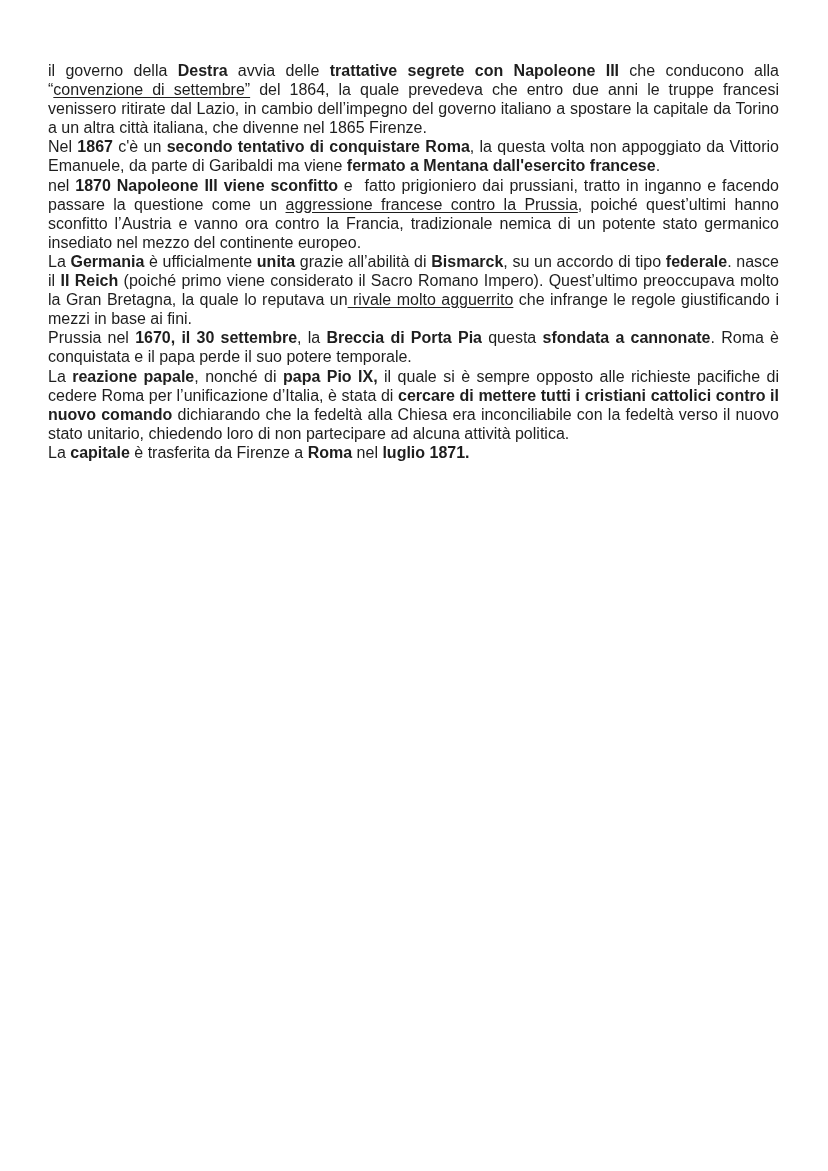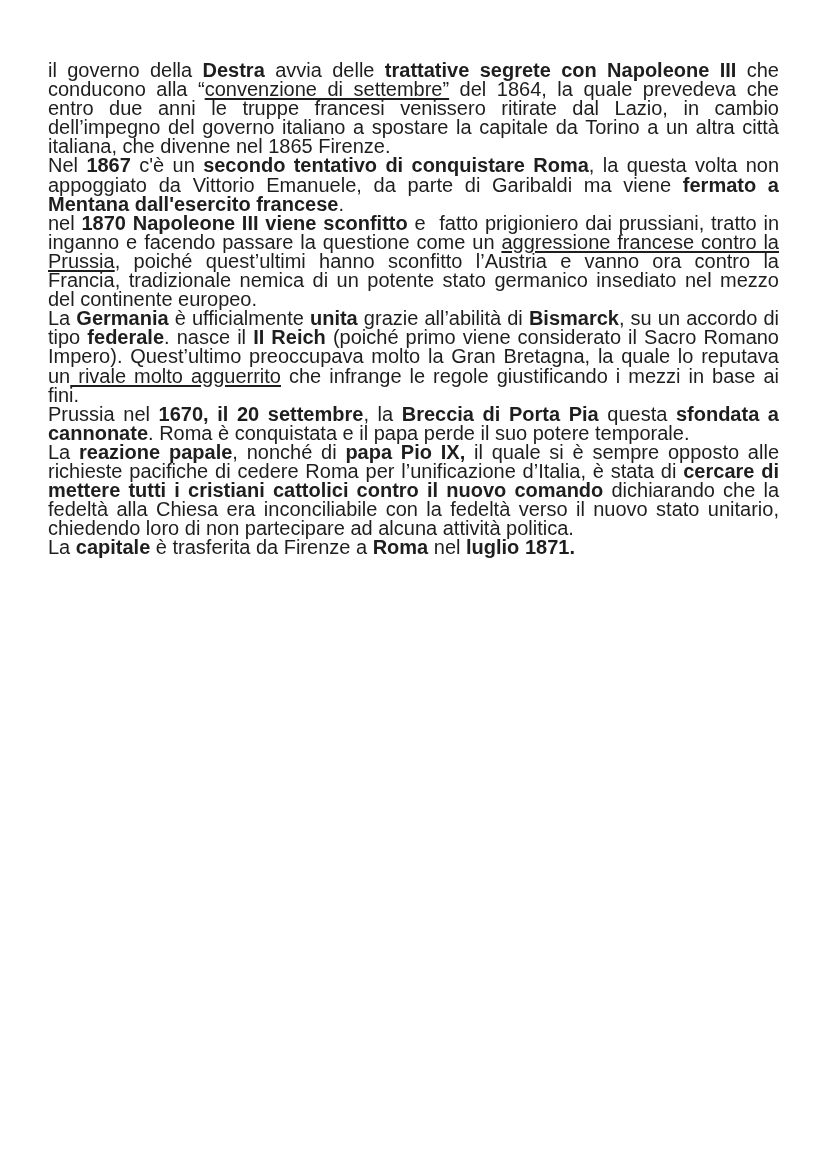--- a/index.html
+++ b/index.html
@@ -18,38 +18,38 @@
     height: 1171px;
     background: #ffffff;
   }
   .doc {
     position: absolute;
     left: 48px;
     top: 61px;
     width: 731px;
     color: #1e1e1e;
     font-family: "Liberation Sans", "DejaVu Sans", sans-serif;
-    font-size: 20px;
+    font-size: 16px;
     line-height: 19.1px;
     text-align: justify;
     text-justify: inter-word;
   }
   p.para {
     margin: 0;
     padding: 0;
   }
   .b { font-weight: bold; }
   .u { text-decoration: underline; text-underline-offset: 2px; }
 </style>
 </head>
 <body>
 
 <div class="page">
   <div class="doc" id="doc-root" style="color: rgb(30, 30, 30);">
       <p class="para"><span>il governo della </span><span class="b">Destra</span><span> avvia delle </span><span class="b">trattative segrete con Napoleone III</span><span> che conducono alla “</span><span class="u">convenzione di settembre”</span><span> del 1864, la quale prevedeva che entro due anni le truppe francesi venissero ritirate dal Lazio, in cambio dell’impegno del governo italiano a spostare la capitale da Torino a un altra città italiana, che divenne nel 1865 Firenze.</span></p>
       <p class="para"><span>Nel </span><span class="b">1867</span><span> c'è un </span><span class="b">secondo tentativo di conquistare Roma</span><span>, la questa volta non appoggiato da Vittorio Emanuele, da parte di Garibaldi ma viene </span><span class="b">fermato a Mentana dall'esercito francese</span><span>.</span></p>
       <p class="para"><span>nel </span><span class="b">1870 Napoleone III viene sconfitto</span><span> e &nbsp;fatto prigioniero dai prussiani, tratto in inganno e facendo passare la questione come un </span><span class="u">aggressione francese contro la Prussia</span><span>, poiché quest’ultimi hanno sconfitto l’Austria e vanno ora contro la Francia, tradizionale nemica di un potente stato germanico insediato nel mezzo del continente europeo.</span></p>
       <p class="para"><span>La </span><span class="b">Germania</span><span> è ufficialmente </span><span class="b">unita</span><span> grazie all’abilità di </span><span class="b">Bismarck</span><span>, su un accordo di tipo </span><span class="b">federale</span><span>. nasce il </span><span class="b">II Reich</span><span> (poiché primo viene considerato il Sacro Romano Impero). Quest’ultimo preoccupava molto la Gran Bretagna, la quale lo reputava un</span><span class="u"> rivale molto agguerrito</span><span> che infrange le regole giustificando i mezzi in base ai fini.</span></p>
-      <p class="para"><span>Prussia nel </span><span class="b">1670, il 20 settembre</span><span>, la </span><span class="b">Breccia di Porta Pia</span><span> questa </span><span class="b">sfondata a cannonate</span><span>. Roma è conquistata e il papa perde il suo potere temporale.</span></p>
+      <p class="para"><span>Prussia nel </span><span class="b">1670, il 30 settembre</span><span>, la </span><span class="b">Breccia di Porta Pia</span><span> questa </span><span class="b">sfondata a cannonate</span><span>. Roma è conquistata e il papa perde il suo potere temporale.</span></p>
       <p class="para"><span>La </span><span class="b">reazione papale</span><span>, nonché di </span><span class="b">papa Pio IX,</span><span> il quale si è sempre opposto alle richieste pacifiche di cedere Roma per l’unificazione d’Italia, è stata di </span><span class="b">cercare di mettere tutti i cristiani cattolici contro il nuovo comando</span><span> dichiarando che la fedeltà alla Chiesa era inconciliabile con la fedeltà verso il nuovo stato unitario, chiedendo loro di non partecipare ad alcuna attività politica.</span></p>
       <p class="para"><span>La </span><span class="b">capitale</span><span> è trasferita da Firenze a </span><span class="b">Roma</span><span> nel </span><span class="b">luglio 1871.</span></p>
     </div>
 </div>
 
 </body></html>

